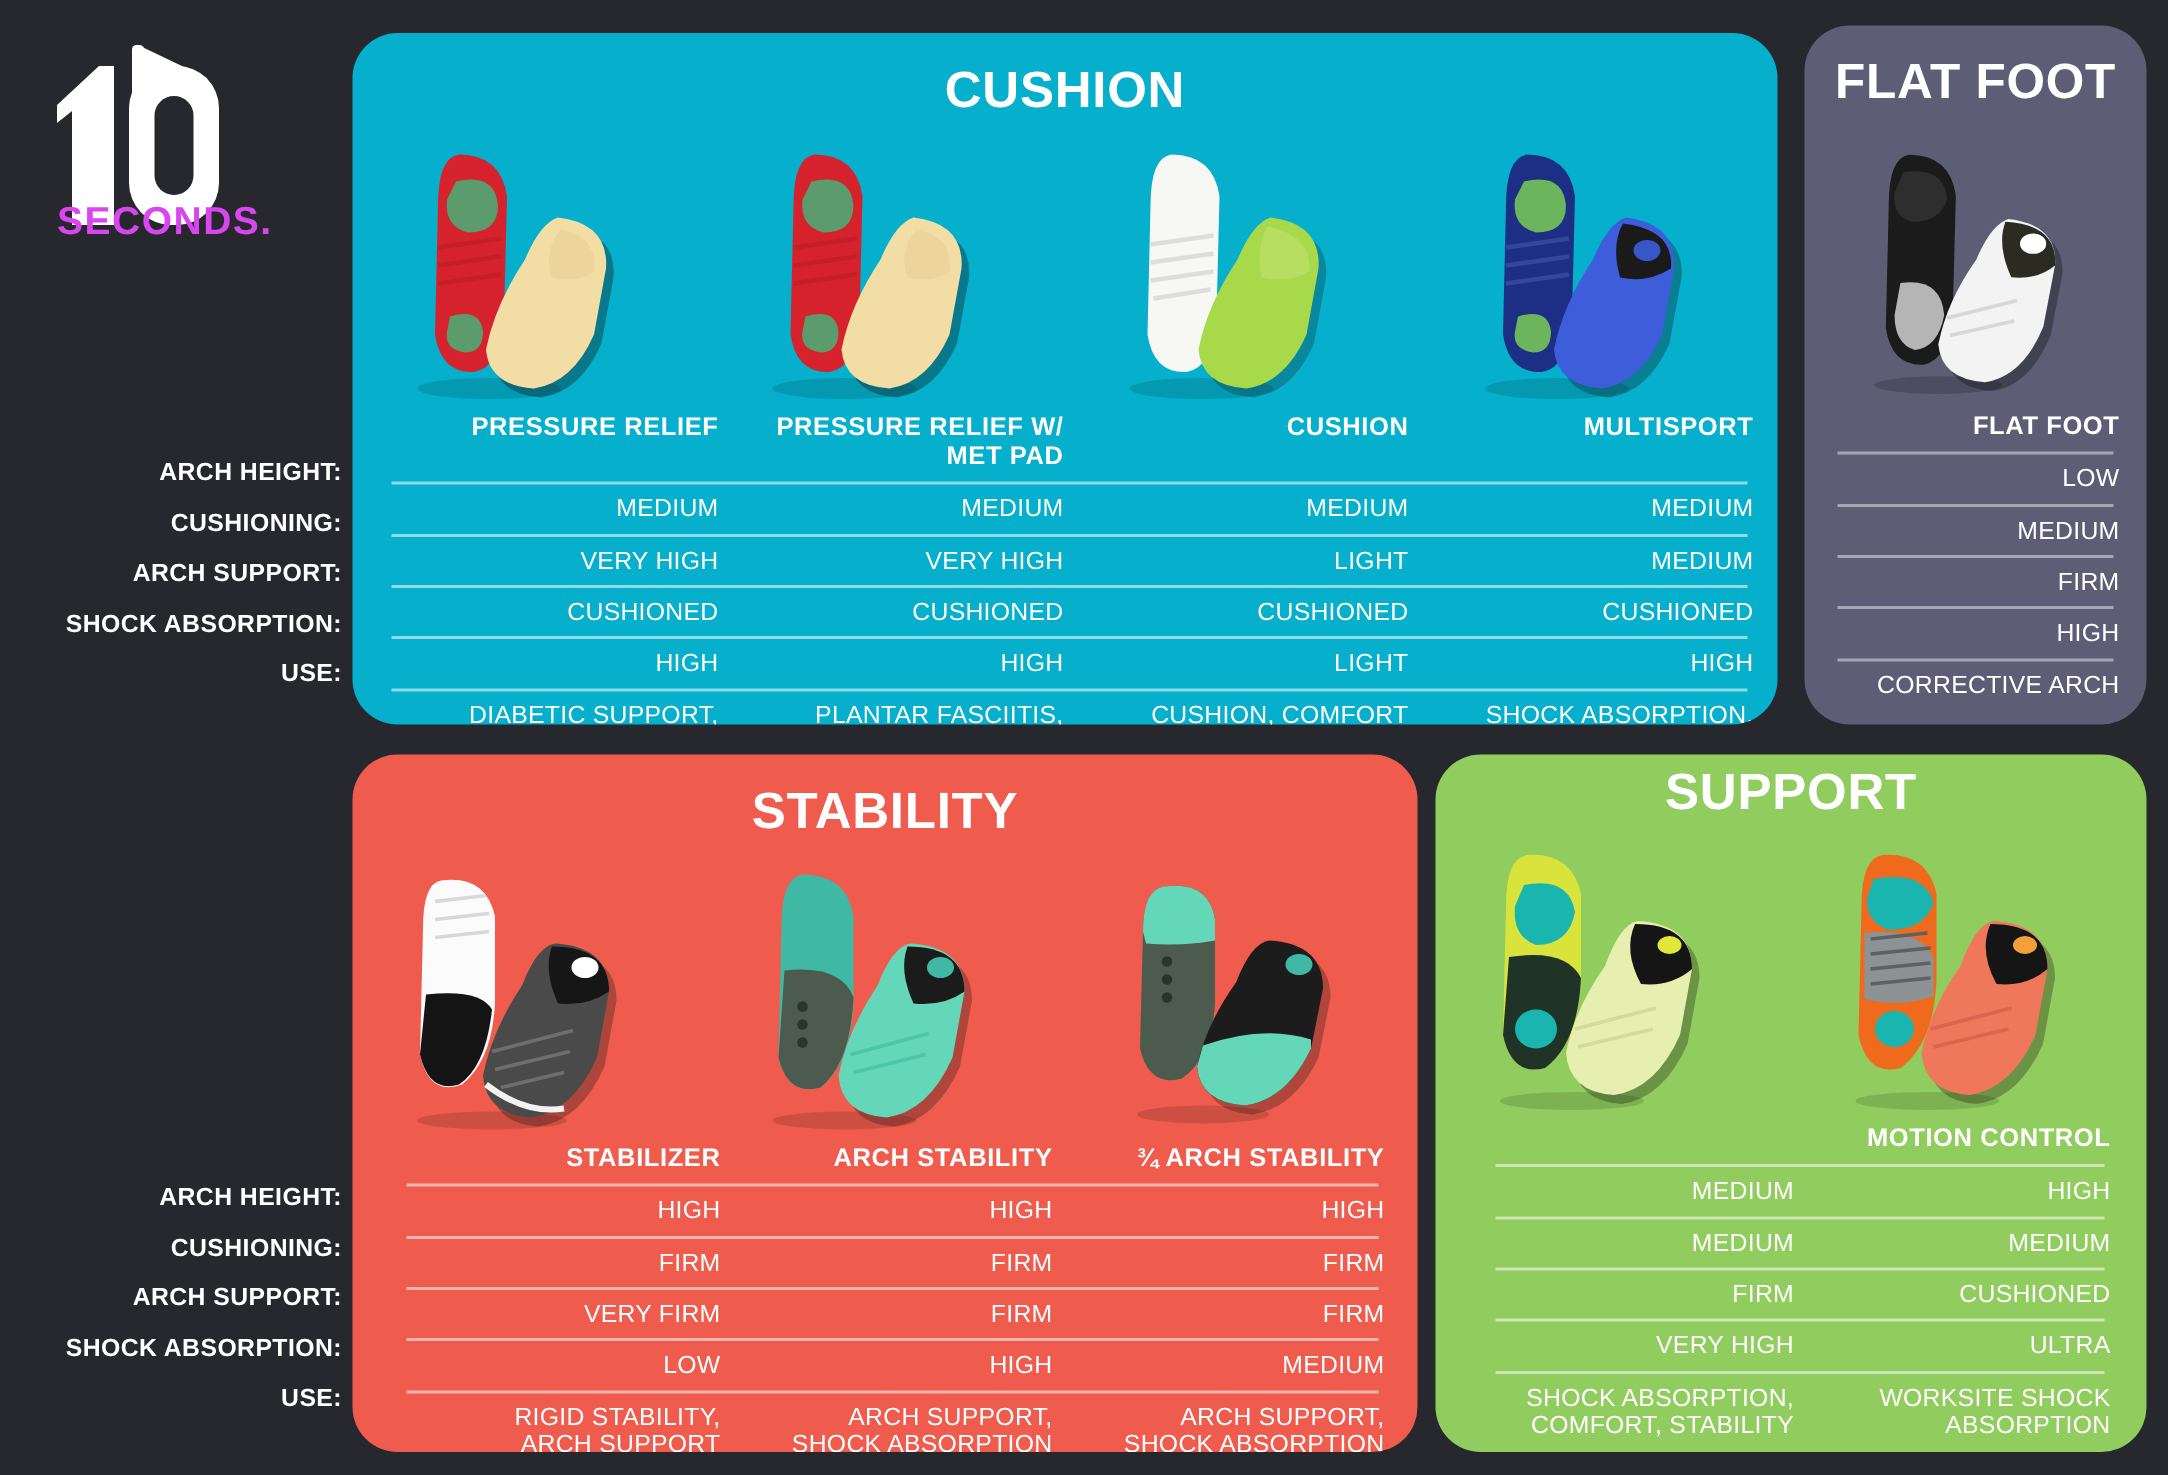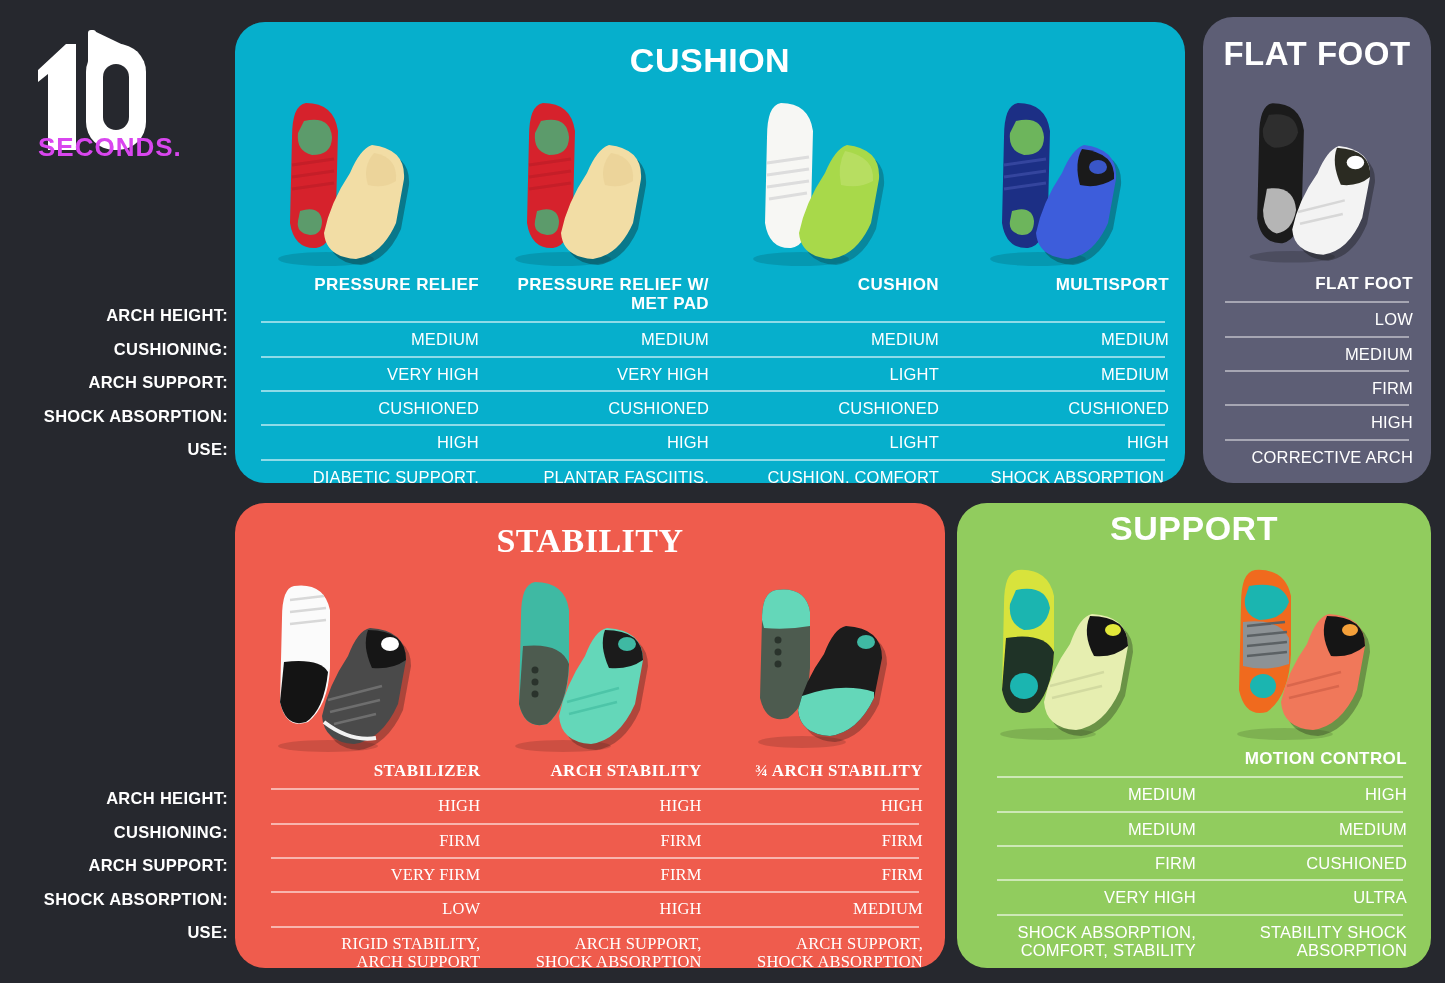--- a/index.html
+++ b/index.html
@@ -17,21 +17,21 @@
 
   
   .panel { position: absolute; border-radius: 30px; overflow: hidden; }
   .panel-title {
     text-align: center; color: #ffffff; font-weight: bold;
     letter-spacing: .5px; text-transform: uppercase;
   }
 
   #cushion-panel  { left: 235px; top: 22px;  width: 950px; height: 461px; background: #06afcc; }
   #flatfoot-panel { left: 1203px; top: 17px; width: 228px; height: 466px; background: #5d5e75; }
-  #stability-panel{ left: 235px; top: 503px; width: 710px; height: 465px; background: #ef5c4d; font-family: Liberation Serif, serif; }
+  #stability-panel{ left: 235px; top: 503px; width: 710px; height: 465px; background: #ef5c4d; }
   #support-panel  { left: 957px; top: 503px; width: 474px; height: 465px; background: #91cc5e; }
 
   #cushion-panel .panel-title  { font-size: 34px; margin-top: 19px; }
   #stability-panel .panel-title{ font-size: 34px; margin-top: 19px; }
   #support-panel .panel-title  { font-size: 34px; margin-top: 6px; }
   #flatfoot-panel .panel-title { font-size: 33px; margin-top: 18px; }
 
   
   .product-strip { display: flex; width: 100%; }
   .product-cell { flex: 1; display: flex; align-items: flex-end; justify-content: center; }
@@ -400,20 +400,20 @@
         </div>
         <div class="sep"></div>
         <div class="tbl-row">
           <div class="tbl-cell">VERY HIGH</div>
           <div class="tbl-cell">ULTRA</div>
         </div>
         <div class="sep"></div>
         <div class="tbl-row">
           <div class="tbl-cell">SHOCK ABSORPTION,
 COMFORT, STABILITY</div>
-          <div class="tbl-cell">STABILITY SHOCK
+          <div class="tbl-cell">WORKSITE SHOCK
 ABSORPTION</div>
         </div>
       </div>
     </div>
   </div>
 
 </div>
 
 </body></html>

